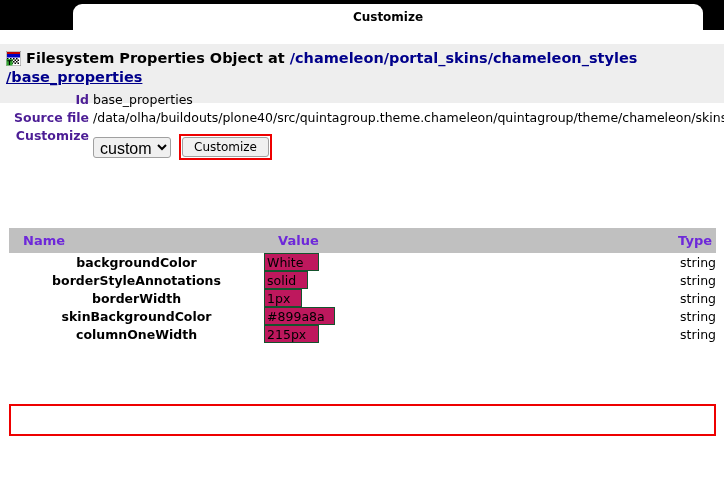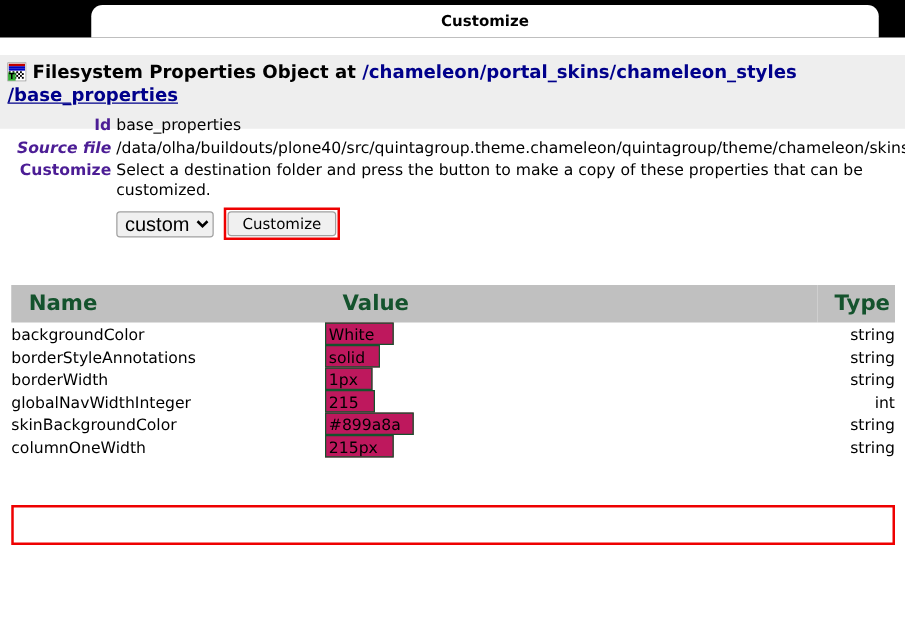--- a/index.html
+++ b/index.html
@@ -92,21 +92,21 @@
     width: 93px;
     flex: 0 0 93px;
     text-align: right;
     padding-right: 4px;
     box-sizing: border-box;
     font-weight: bold;
     font-size: 12.5px;
     line-height: 16px;
     color: #4c1d95;
   }
-  .info-label.italic { font-style: italic; }
+  .info-label.italic { }
   .info-value {
     flex: 1 1 auto;
     font-size: 12.5px;
     line-height: 16px;
     padding-right: 8px;
   }
 
   
   #customize-controls {
     display: flex;
@@ -145,39 +145,40 @@
   
   #props-table {
     position: absolute;
     left: 9px;
     top: 228px;
     width: 707px;
     border-collapse: collapse;
   }
   #props-table thead th {
     background: #c0c0c0;
-    font-size: 17px;
+    font-size: 13px;
     font-weight: bold;
     text-align: left;
     padding: 5px 0 5px 14px;
-    color: #14532d;
+    color: #6d28d9;
   }
   #props-table thead th.th-type {
     text-align: right;
     padding-right: 4px;
   }
   #props-table tbody td {
     padding: 0;
     vertical-align: middle;
     font-size: 12.5px;
   }
   .cell-name {
-    font-weight: normal;
+    font-weight: bold;
     padding: 7px 0 7px 14px;
     white-space: nowrap;
+    text-align: center;
   }
   .cell-value {
     padding: 2px 0 2px 0;
     width: 420px;
   }
   .cell-type {
     text-align: right;
     padding-right: 4px;
     white-space: nowrap;
   }
@@ -258,21 +259,20 @@
   </div>
 
   <div class="info-row">
     <div class="info-label italic">Source file</div>
     <div class="info-value">/data/olha/buildouts/plone40/src/quintagroup.theme.chameleon/quintagroup/theme/chameleon/skins/chameleon_styles/base_properties.props</div>
   </div>
 
   <div class="info-row">
     <div class="info-label">Customize</div>
     <div class="info-value">
-      <div class="italic">Select a destination folder and press the button to make a copy of these properties that can be customized.</div>
       <div id="customize-controls">
         <select id="dest-folder-select">
           <option>custom</option>
         </select>
         <span id="customize-btn-wrap">
           <button id="customize-btn">Customize</button>
         </span>
       </div>
     </div>
   </div>
@@ -295,25 +295,20 @@
       <tr>
         <td class="cell-name">borderStyleAnnotations</td>
         <td class="cell-value"><input type="text" class="prop-input" value="solid" style="width: 44px;"></td>
         <td class="cell-type">string</td>
       </tr>
       <tr>
         <td class="cell-name">borderWidth</td>
         <td class="cell-value"><input type="text" class="prop-input" value="1px" style="width: 38px;"></td>
         <td class="cell-type">string</td>
       </tr>
-      <tr>
-        <td class="cell-name">globalNavWidthInteger</td>
-        <td class="cell-value"><input type="text" class="prop-input" value="215" style="width: 40px;"></td>
-        <td class="cell-type">int</td>
-      </tr>
       <tr class="highlighted">
         <td class="cell-name">skinBackgroundColor</td>
         <td class="cell-value"><input type="text" class="prop-input" value="#899a8a" style="width: 71px;"></td>
         <td class="cell-type">string</td>
       </tr>
       <tr>
         <td class="cell-name">columnOneWidth</td>
         <td class="cell-value"><input type="text" class="prop-input" value="215px" style="width: 55px;"></td>
         <td class="cell-type">string</td>
       </tr>

